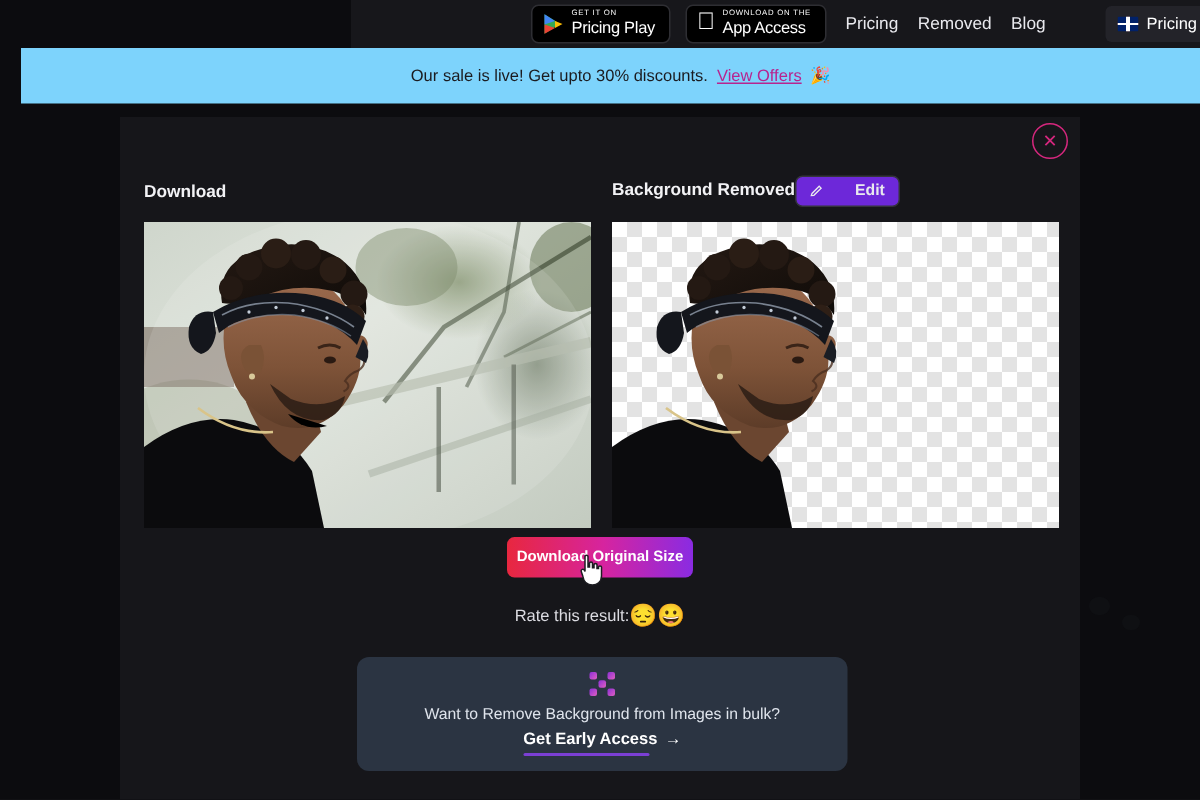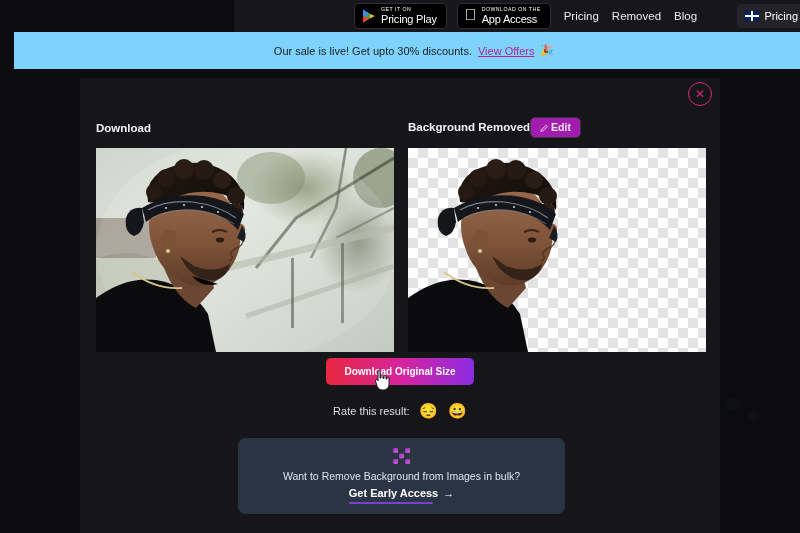--- a/index.html
+++ b/index.html
@@ -105,23 +105,23 @@
   .panels { position: absolute; left: 16px; top: 38px; width: 610px; }
   .panel-heads {
     display: flex; justify-content: space-between; align-items: center;
     height: 22px; margin-bottom: 10px;
   }
   .head-label { font-size: 11.5px; font-weight: bold; color: #f2f2f5; }
   .head-left { width: 298px; }
   .head-right { width: 298px; display: flex; align-items: center; }
 
   .edit-btn {
-    display: flex; align-items: center; gap: 2px;
+    display: flex; align-items: center; gap: 21px;
     height: 21px; padding: 0 9px; border-radius: 5px;
-    background: #a21caf; border: 1px solid #34343b;
+    background: #6d28d9; border: 1px solid #34343b;
     color: #e8e8ee; font-size: 10.5px; font-weight: bold; cursor: pointer;
     font-family: "Liberation Sans", sans-serif;
   }
   .pencil { width: 9px; height: 9px; }
 
   .images { display: flex; gap: 14px; }
   .img-box {
     width: 298px; height: 204px; overflow: hidden; position: relative;
     background: #000;
   }
@@ -135,33 +135,33 @@
       linear-gradient(45deg, #e3e3e3 25%, transparent 25%, transparent 75%, #e3e3e3 75%);
     background-size: 20px 20px;
     background-position: 0 0, 10px 10px;
   }
 
   .photo-svg { position: absolute; inset: 0; width: 100%; height: 100%; }
 
   
   .dl-wrap { position: absolute; left: 0; right: 0; top: 280px; display: flex; justify-content: center; }
   .dl-btn {
-    width: 148px; height: 27px; border-radius: 5px;
+    width: 124px; height: 27px; border-radius: 5px;
     background: linear-gradient(90deg, #e8273f 0%, #d6249f 52%, #8a2be2 100%);
     color: #fff; font-size: 10px; font-weight: bold;
     display: flex; align-items: center; justify-content: center;
     cursor: pointer; border: none; position: relative;
     font-family: "Liberation Sans", sans-serif;
   }
   .cursor-hand { position: absolute; left: 48px; top: 11px; width: 17px; height: 22px; pointer-events: none; }
 
   
   .rate-row {
     position: absolute; left: 0; right: 0; top: 325px;
-    display: flex; align-items: center; justify-content: center; gap: 10px;
+    display: flex; align-items: center; justify-content: center; 
   }
   .rate-label { font-size: 11px; color: #dcdce2; }
   .emoji { font-size: 15px; cursor: pointer; line-height: 1; }
 
   
   .promo {
     position: absolute; left: 158px; top: 360px; width: 327px; height: 76px;
     background: #2b3442; border-radius: 8px;
     display: flex; flex-direction: column; align-items: center; padding-top: 9px;
   }

